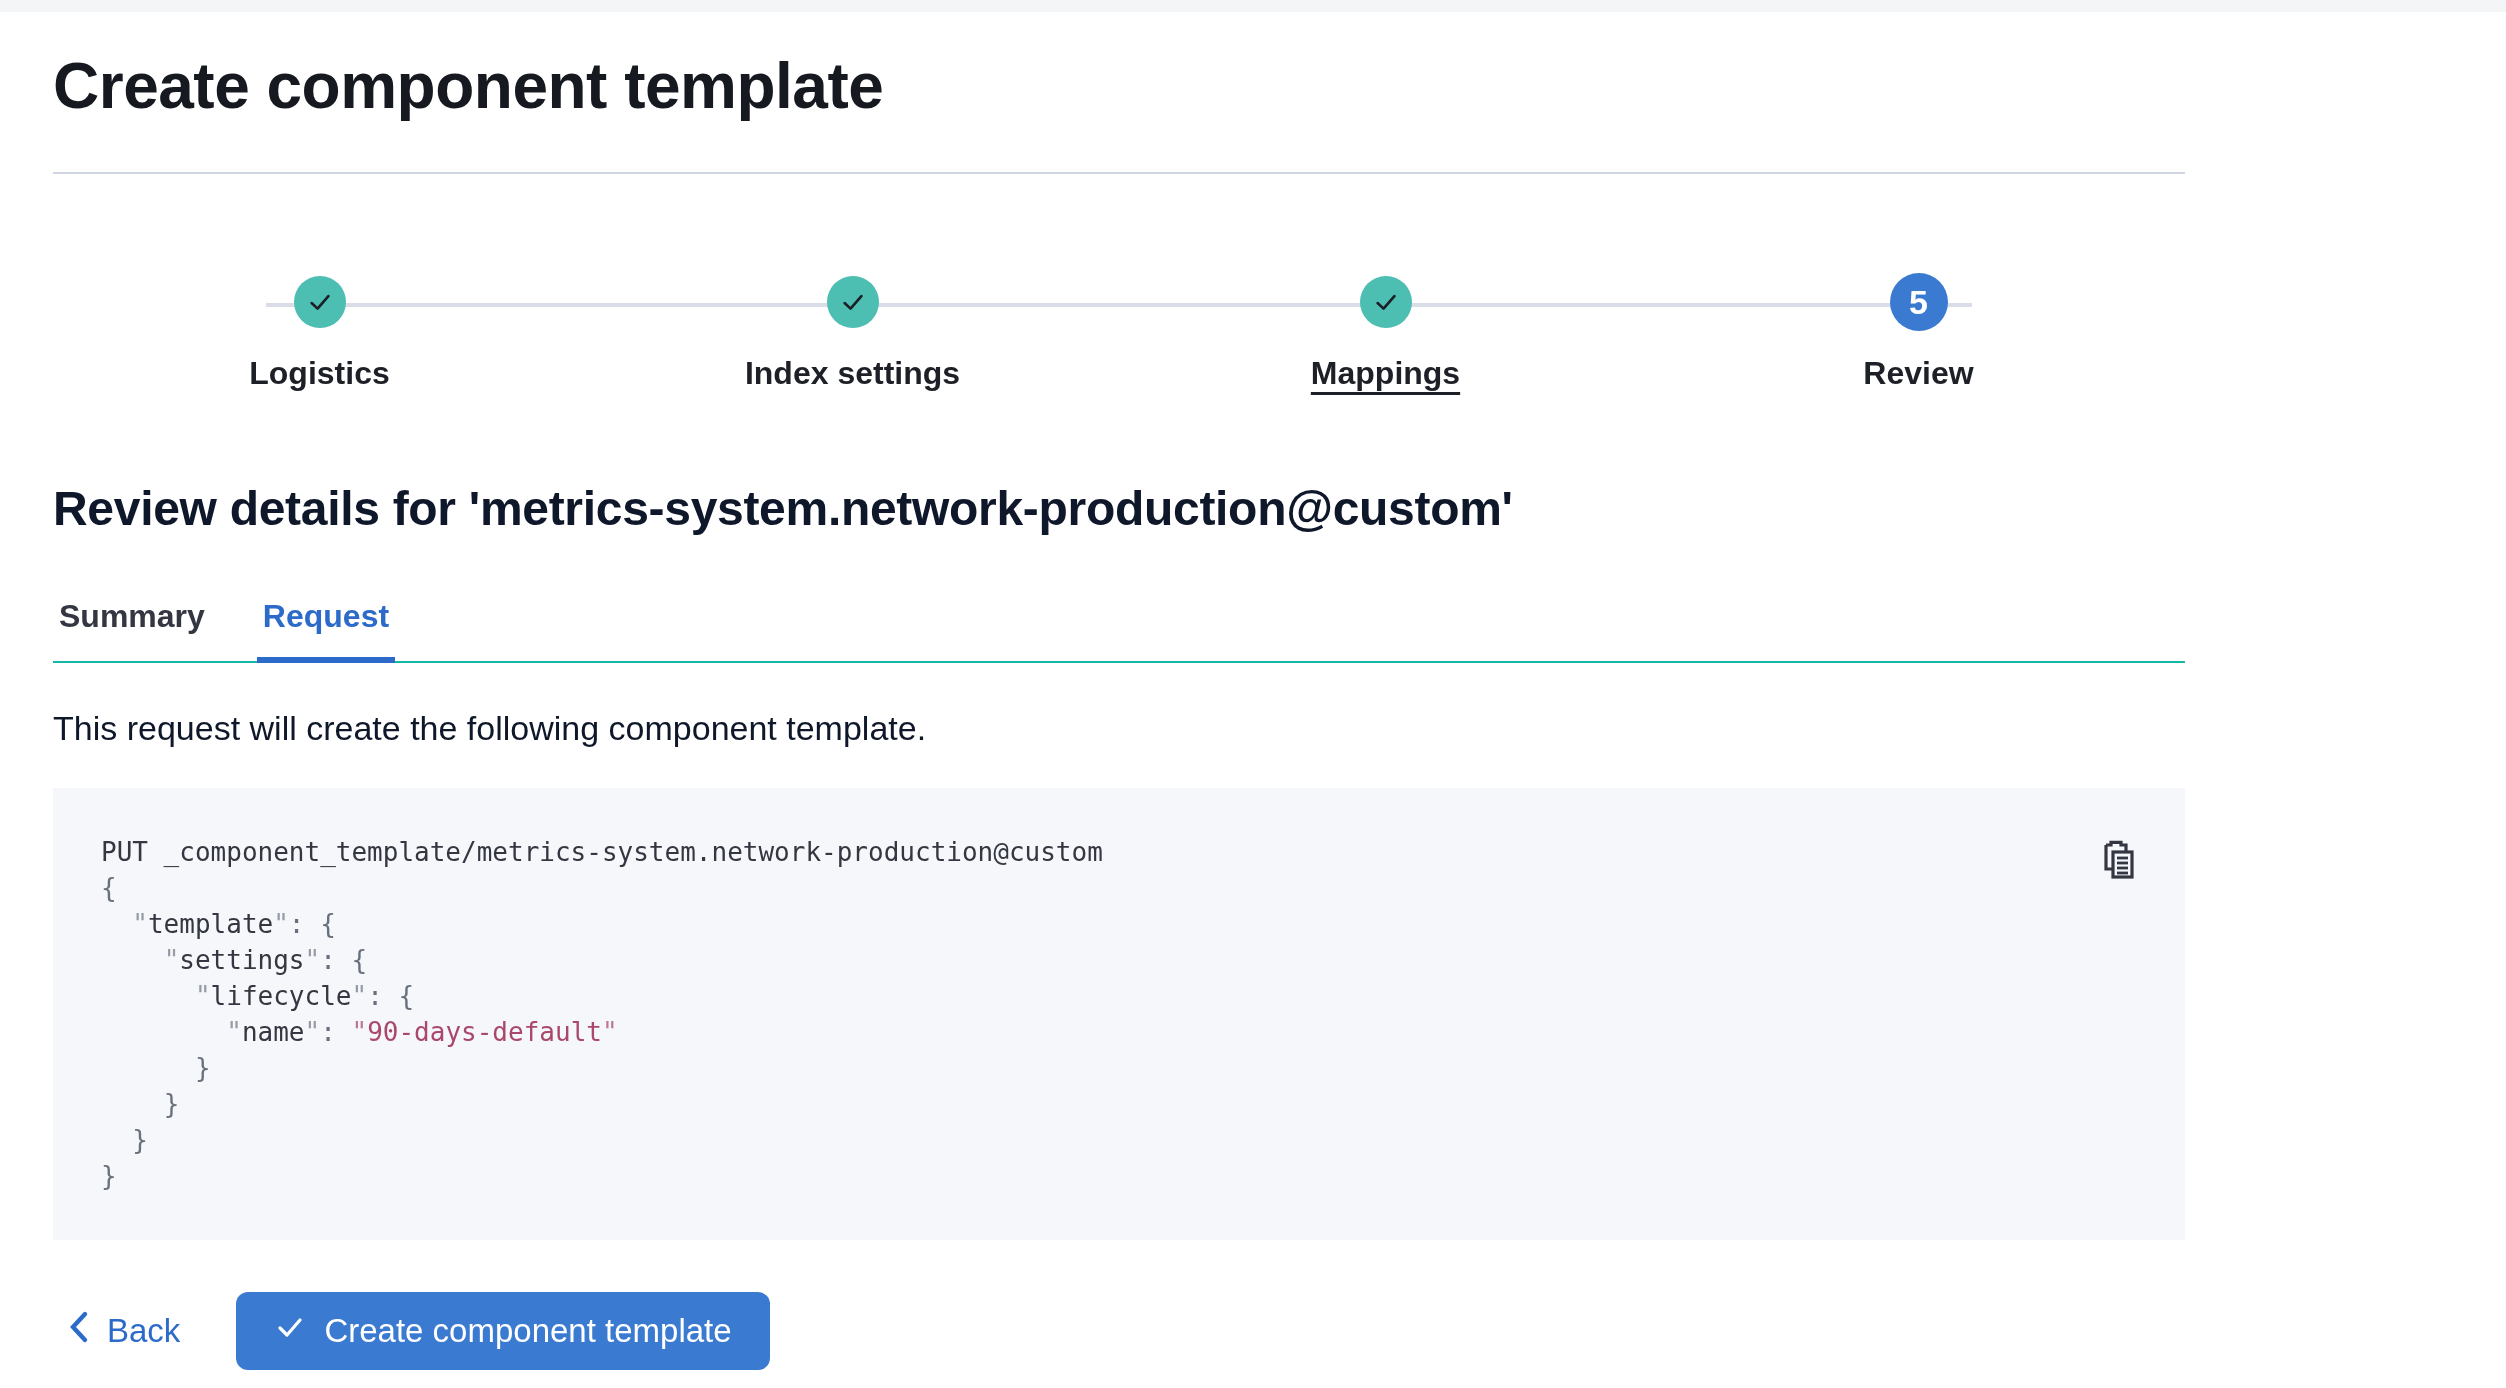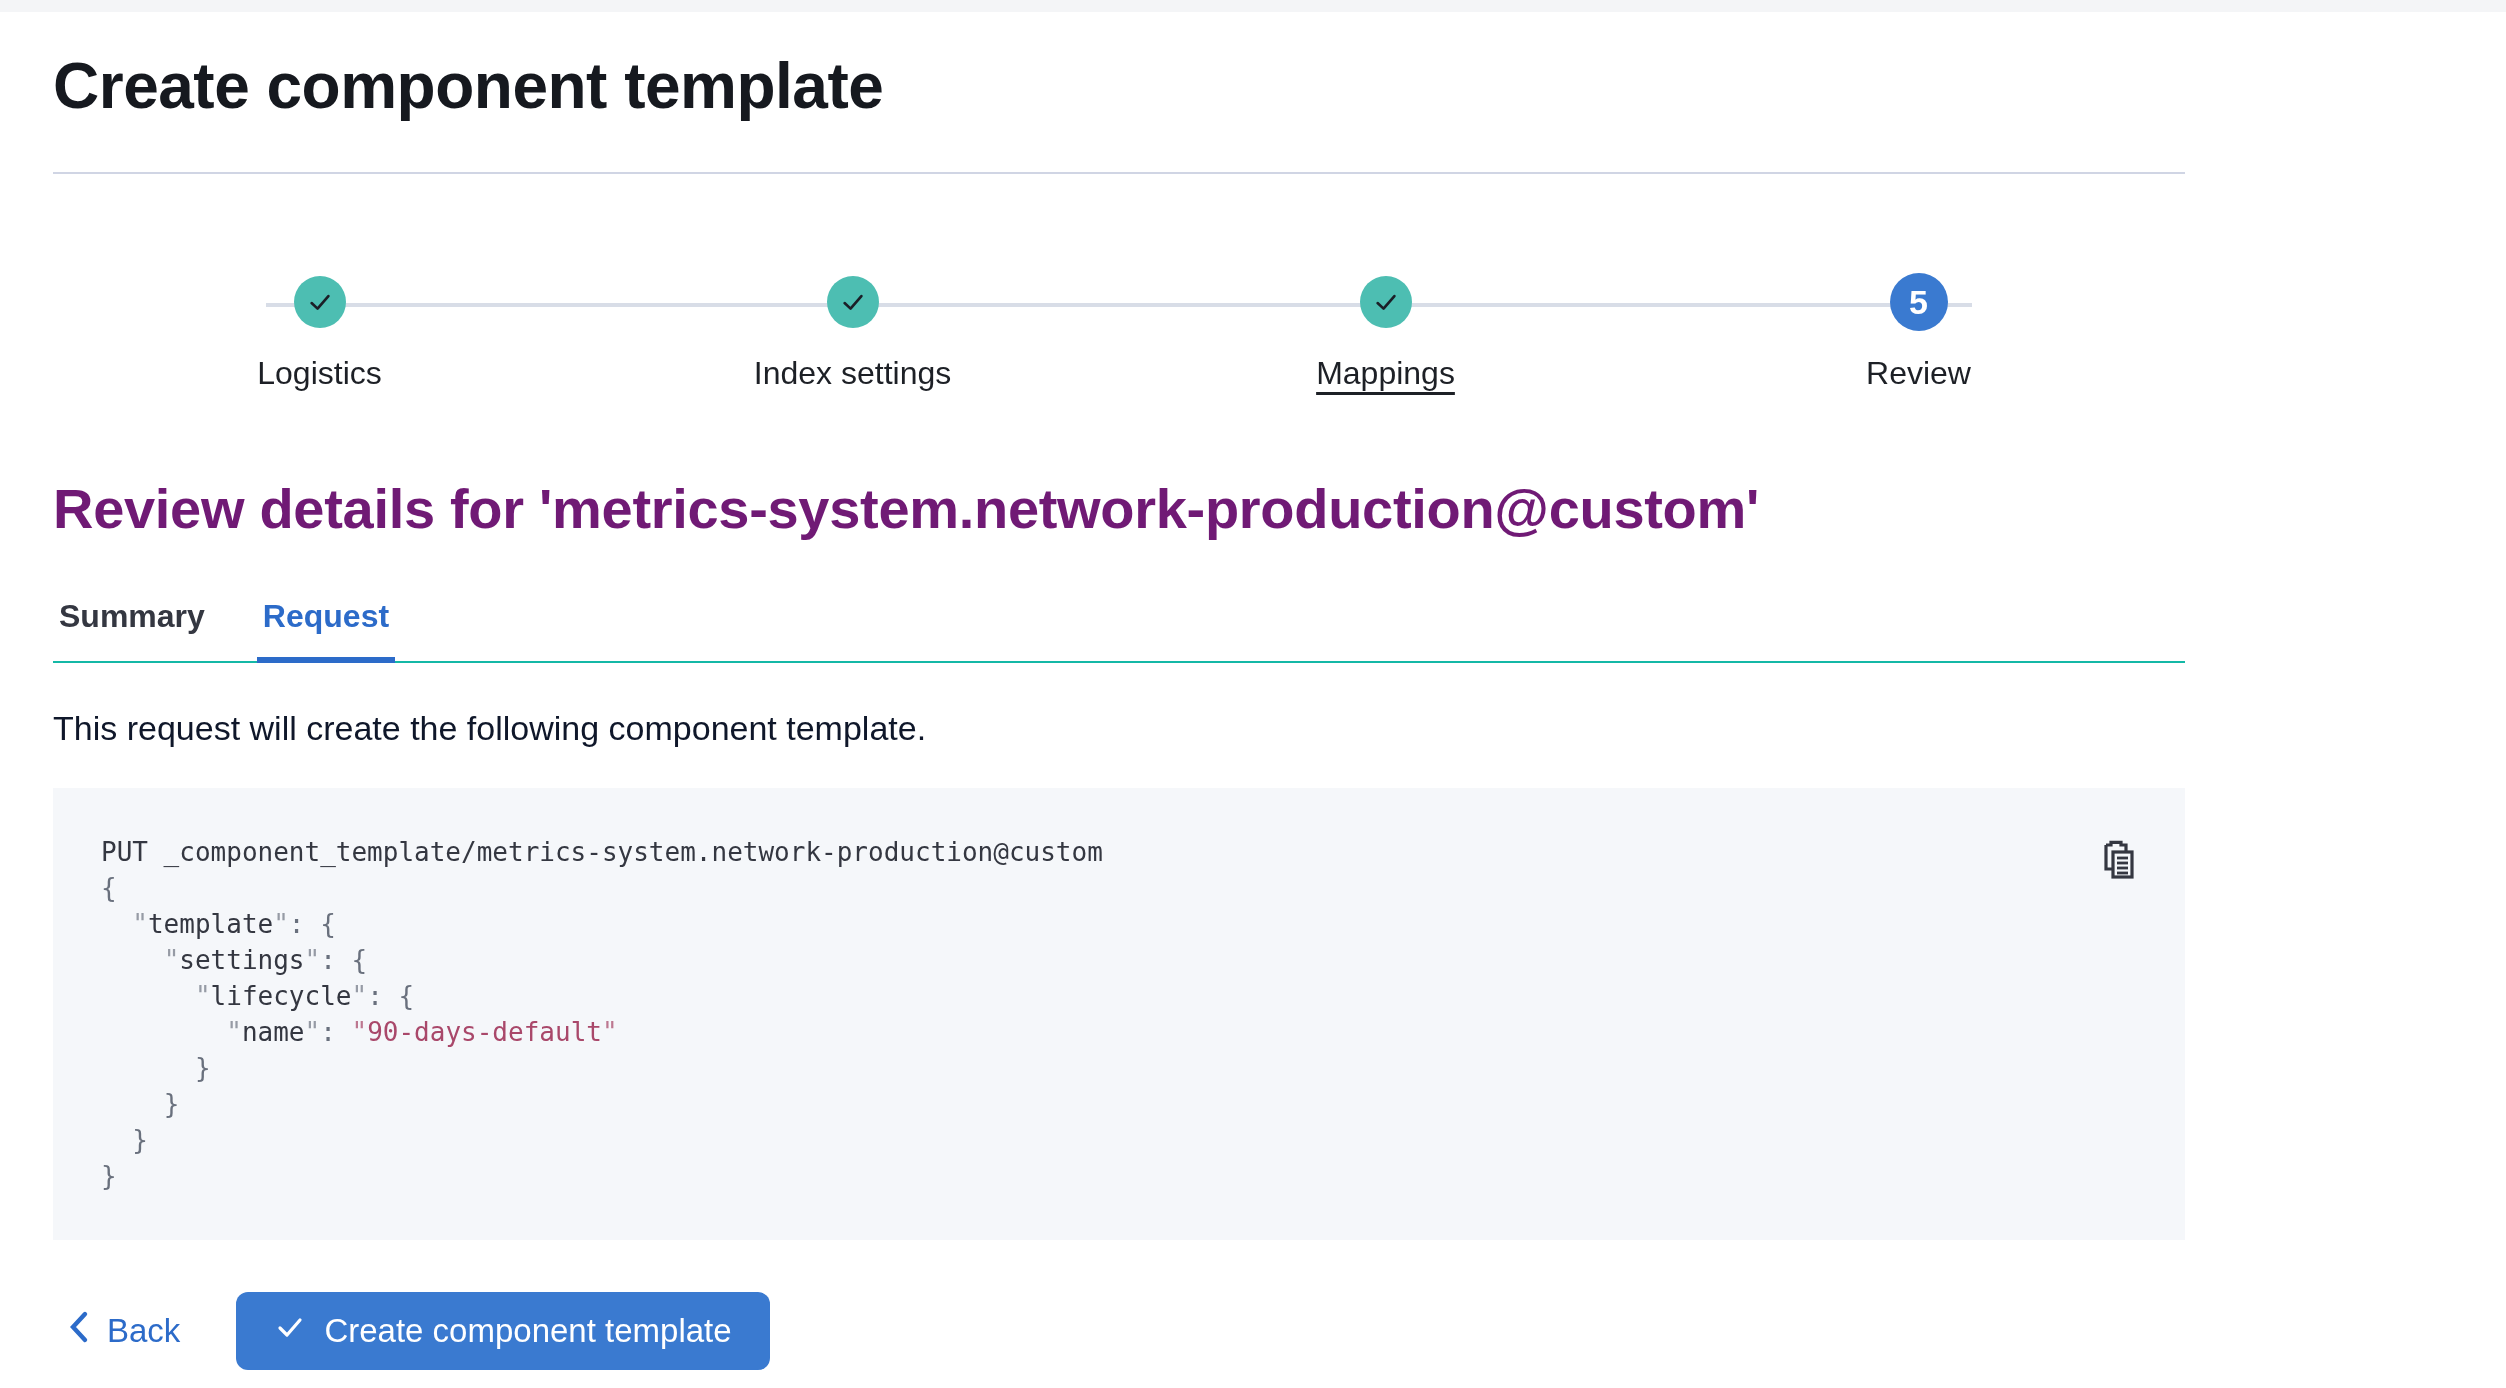--- a/index.html
+++ b/index.html
@@ -35,27 +35,27 @@
   .step { flex: 1; display: flex; flex-direction: column; align-items: center; cursor: pointer; }
   .step-circle {
     width: 52px; height: 52px; border-radius: 50%;
     display: flex; align-items: center; justify-content: center;
     position: relative; z-index: 1;
   }
   .step-circle.complete { background: #4dbeb2; }
   .step-circle.current { background: #3a7ad0; width: 58px; height: 58px; margin-top: -3px; margin-bottom: -3px; }
   .step-number { color: #ffffff; font-size: 34px; font-weight: 600; }
   .step-label {
-    margin-top: 27px; font-size: 32px; font-weight: 400; color: #1d2026;
+    margin-top: 27px; font-size: 32px; font-weight: 700; color: #1d2026;
   }
   .step-label.underline { text-decoration: underline; text-decoration-thickness: 3px; text-underline-offset: 8px; }
 
   .review-heading {
     margin: 86px 0 0 0;
-    font-size: 56px; line-height: 62px; font-weight: 700; color: #701a75;
+    font-size: 48px; line-height: 62px; font-weight: 700; color: #0f172a;
     letter-spacing: -0.3px;
   }
 
   
   .tabs { display: flex; gap: 46px; margin-top: 58px; border-bottom: 2px solid #14b8a6; }
   .tab {
     font-size: 32px; font-weight: 700; color: #343741;
     padding: 0 6px 22px 6px;
     border-bottom: 6px solid transparent;
     margin-bottom: -2px;

